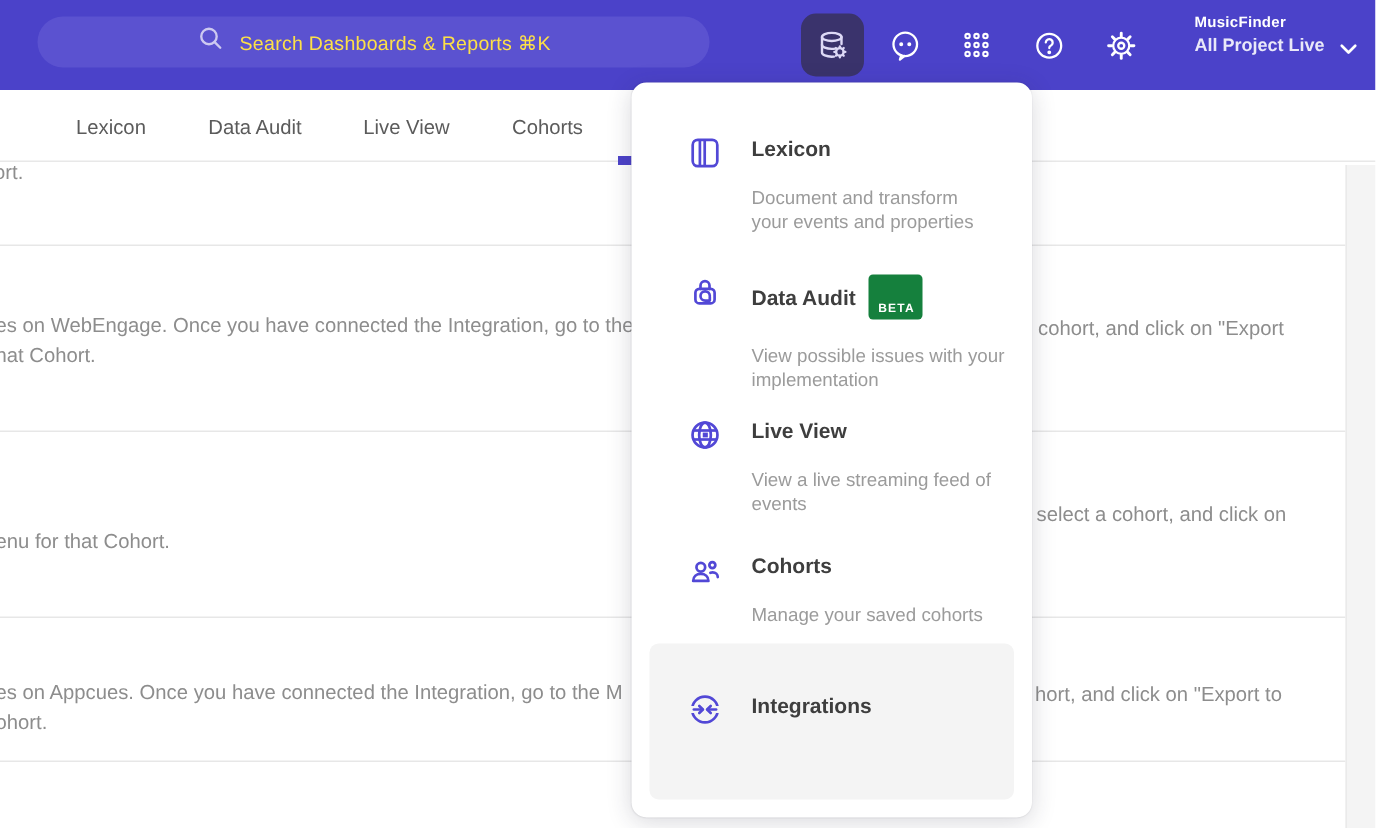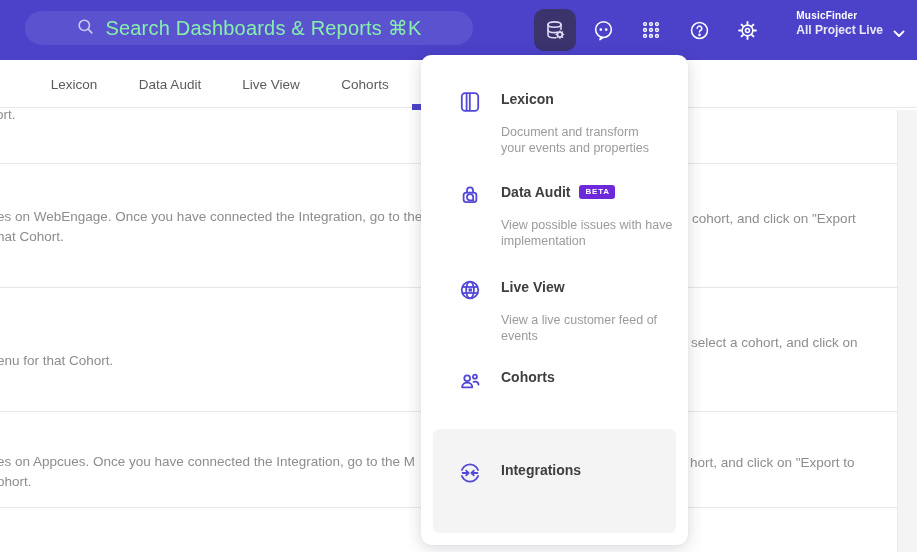--- a/index.html
+++ b/index.html
@@ -4,21 +4,21 @@
 <style>
   * { margin:0; padding:0; box-sizing:border-box; }
   html,body { width:917px; height:552px; }
   body { font-family:"Liberation Sans", sans-serif; background:#ffffff; position:relative; overflow:hidden; }
   #app { position:absolute; inset:0; width:917px; height:552px; overflow:hidden; background:#fff; }
 
   
   .header { position:absolute; left:0; top:0; width:917px; height:60px; background:#4b42c9; z-index:5; }
   .searchbar { position:absolute; left:25px; top:11px; width:448px; height:34px; background:#5b52d0;
                border-radius:17px; display:flex; align-items:center; justify-content:center; gap:10px; cursor:pointer; }
-  .searchbar .ph { color:#86efac; font-size:20px; letter-spacing:.2px;text-align:right; }
+  .searchbar .ph { color:#fde047; font-size:13px; letter-spacing:.2px;text-align:right; }
   .hicon { position:absolute; top:9px; width:42px; height:42px; display:flex; align-items:center; justify-content:center;
            border-radius:10px; cursor:pointer; }
   .hicon svg { display:block; }
   .hicon.active { background:#3a336c; }
   .project { position:absolute; right:34px; top:10px; text-align:left; color:#fff; cursor:pointer; }
   .project .pname { font-size:10px; font-weight:700; letter-spacing:.2px; }
   .project .psub  { font-size:12px; font-weight:700; color:rgba(255,255,255,.88); margin-top:2px; }
   .chev { position:absolute; right:12px; top:24px; }
 
   
@@ -34,22 +34,22 @@
   .scrolltrack { position:absolute; left:897px; top:110px; width:20px; height:442px; background:#f4f4f4; border-left:1px solid #eaeaea; z-index:3; }
 
   
   .popover { position:absolute; left:421px; top:55px; width:267px; height:490px; background:#fff; border-radius:10px;
              box-shadow:0 3px 16px rgba(40,40,60,.18), 0 0 1px rgba(40,40,60,.12); z-index:10; }
   .mi-highlight { position:absolute; left:12px; top:374px; width:243px; height:104px; background:#f4f4f4; border-radius:6px; }
   .menu-item { position:absolute; left:37px; width:218px; display:flex; gap:19px; cursor:pointer; }
   .mi-icon { width:24px; height:24px; flex:0 0 24px; }
   .mi-title-row { display:flex; align-items:center; }
   .mi-title { font-size:14px; font-weight:700; color:#3e3e3e; line-height:18px; }
-  .mi-badge { background:#6d28d9; color:#fff; font-size:8px; font-weight:700; letter-spacing:.8px;
-              border-radius:3px; padding:2px 5px 2px 6px; margin-left:9px; line-height:10px; }
+  .mi-badge { background:#15803d; color:#fff; font-size:8px; font-weight:700; letter-spacing:.8px;
+              border-radius:3px; padding:18px 5px 2px 6px; margin-left:9px; line-height:10px; }
   .mi-desc { font-size:12.5px; color:#9b9b9b; line-height:15.5px; margin-top:17px; white-space:pre-line; }
 </style>
 </head>
 <body>
 
 <div id="app">
 
   <div class="content">
     <span class="frag" style="left:-4px; top:-1px;">ort.</span>
     <div class="divider" style="top:55px;"></div>
@@ -206,57 +206,58 @@
           <path d="M9,9.6 V7.4 a3,3 0 0 1 6,0 V9.6"></path>
           <rect x="5.6" y="9.6" width="12.8" height="9.6" rx="2.6"></rect>
           <path d="M15.2,14.2 a3.1,3.1 0 1 0 -3.1,3.2 h3.1 v-2.6"></path>
         </svg>
       </span>
       <div class="mi-text">
         <div class="mi-title-row">
           <span class="mi-title">Data Audit</span>
           <span class="mi-badge">BETA</span>
         </div>
-        <div class="mi-desc">View possible issues with have
+        <div class="mi-desc">View possible issues with your
 implementation</div>
       </div>
     </div>
 
     <div class="menu-item" style="top:223px;">
       <span class="mi-icon">
         <svg width="24" height="24" viewBox="0 0 24 24" fill="none" stroke="#5248d6" stroke-width="1.8">
           <circle cx="12" cy="12" r="8.3"></circle>
           <ellipse cx="12" cy="12" rx="3.9" ry="8.3"></ellipse>
           <line x1="4.4" y1="9" x2="19.6" y2="9"></line>
           <line x1="4.4" y1="15" x2="19.6" y2="15"></line>
           <rect x="10.5" y="10.4" width="3.4" height="3.2" fill="#5248d6" stroke="none"></rect>
         </svg>
       </span>
       <div class="mi-text">
         <div class="mi-title-row">
             <span class="mi-title">Live View</span>
           </div>
-        <div class="mi-desc">View a live customer feed of
+        <div class="mi-desc">View a live streaming feed of
 events</div>
       </div>
     </div>
 
     <div class="menu-item" style="top:313px;">
       <span class="mi-icon">
         <svg width="24" height="24" viewBox="0 0 24 24" fill="none" stroke="#5248d6" stroke-width="1.8" stroke-linecap="round" stroke-linejoin="round">
           <circle cx="9.2" cy="10.2" r="2.9"></circle>
           <path d="M4.1,19.3 c0,-2.95 2.3,-4.7 5.1,-4.7 s5.1,1.75 5.1,4.7 z"></path>
           <circle cx="16.9" cy="8.7" r="2"></circle>
           <path d="M15.6,13.9 c0.45,-0.18 0.95,-0.28 1.5,-0.28 c2,0 3.4,1.3 3.4,3.1"></path>
         </svg>
       </span>
       <div class="mi-text">
         <div class="mi-title-row">
             <span class="mi-title">Cohorts</span>
           </div>
+        <div class="mi-desc">Manage your saved cohorts</div>
       </div>
     </div>
 
     <div class="menu-item" style="top:406px;">
       <span class="mi-icon">
         <svg width="24" height="24" viewBox="0 0 24 24" fill="none" stroke-linecap="round" stroke-linejoin="round">
           <circle cx="12" cy="12" r="8.6" stroke="#5248d6" stroke-width="1.8"></circle>
           <line x1="2.2" y1="12" x2="10.6" y2="12" stroke="#f4f4f4" stroke-width="4.6"></line>
           <line x1="21.8" y1="12" x2="13.4" y2="12" stroke="#f4f4f4" stroke-width="4.6"></line>
           <g stroke="#5248d6" stroke-width="1.8">

